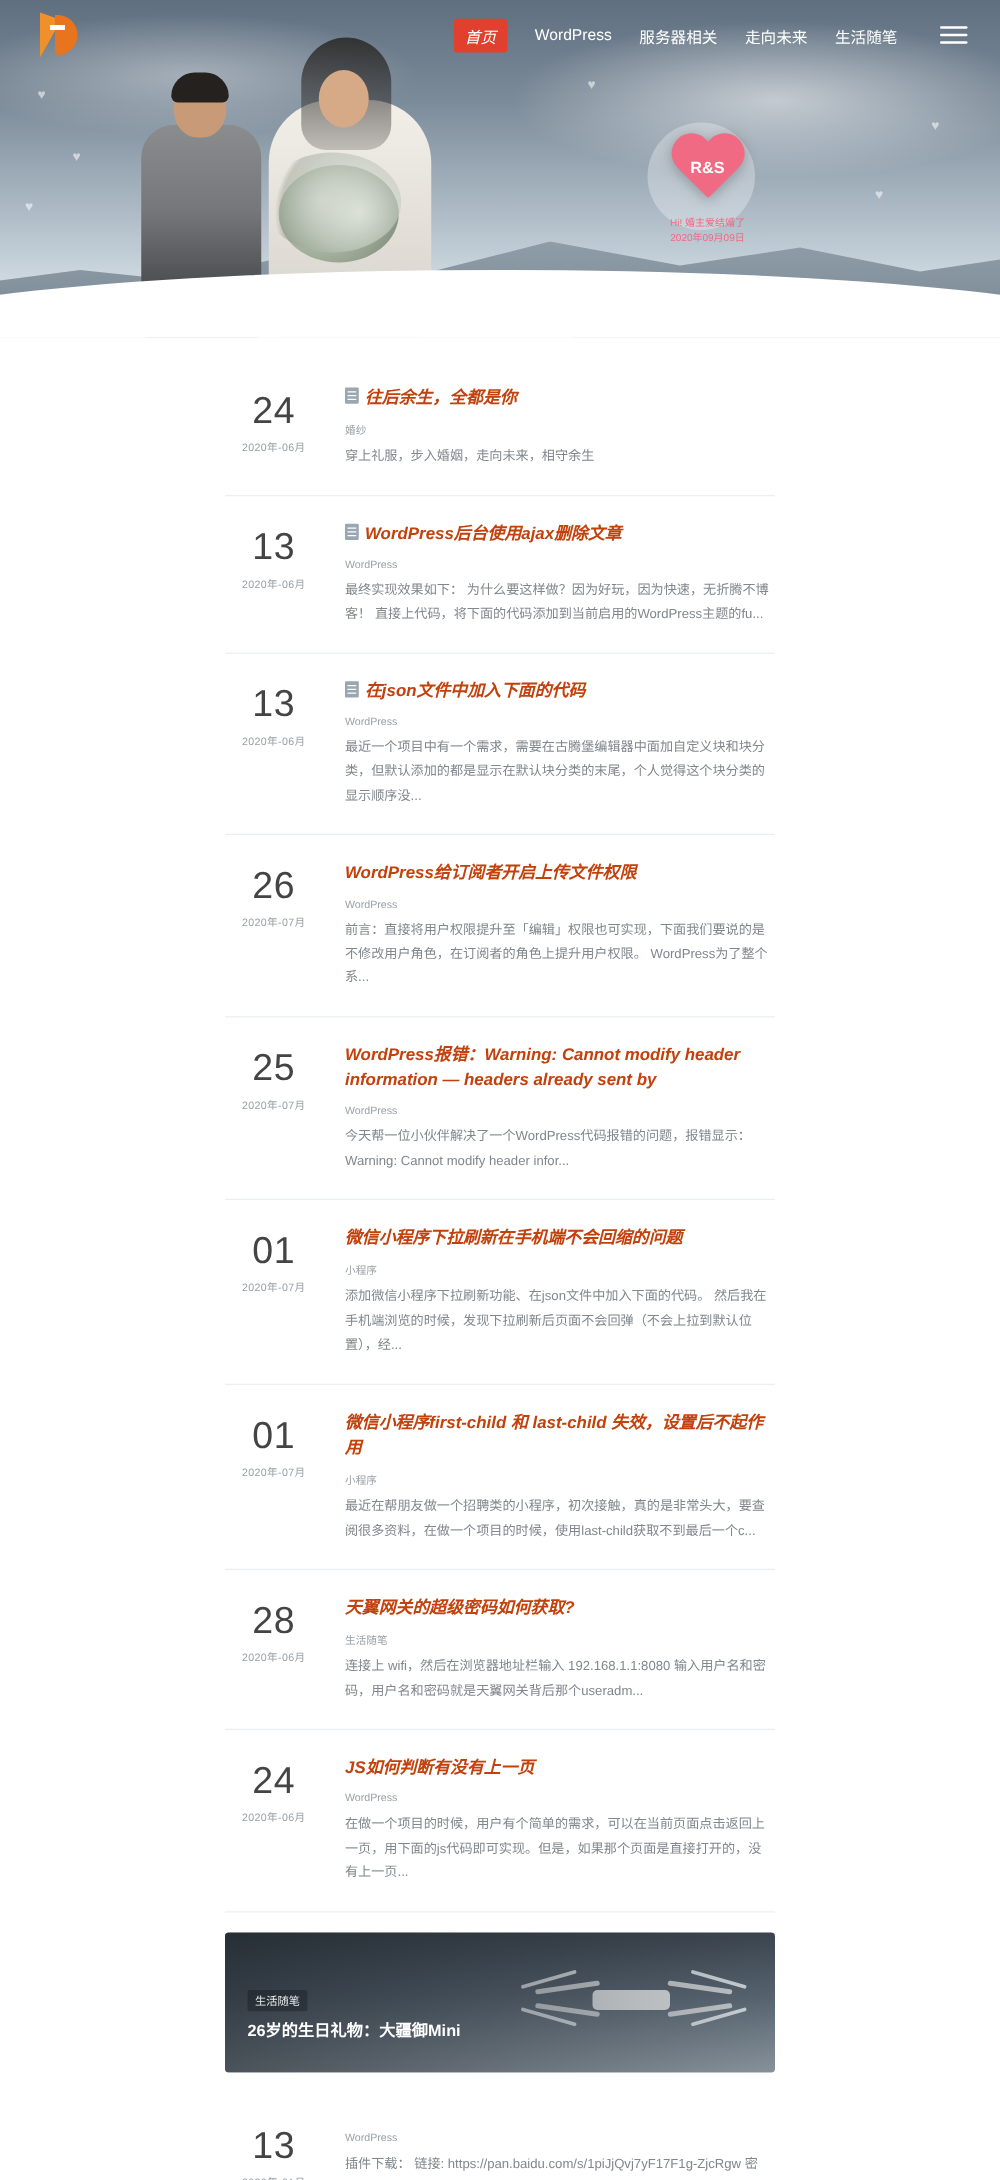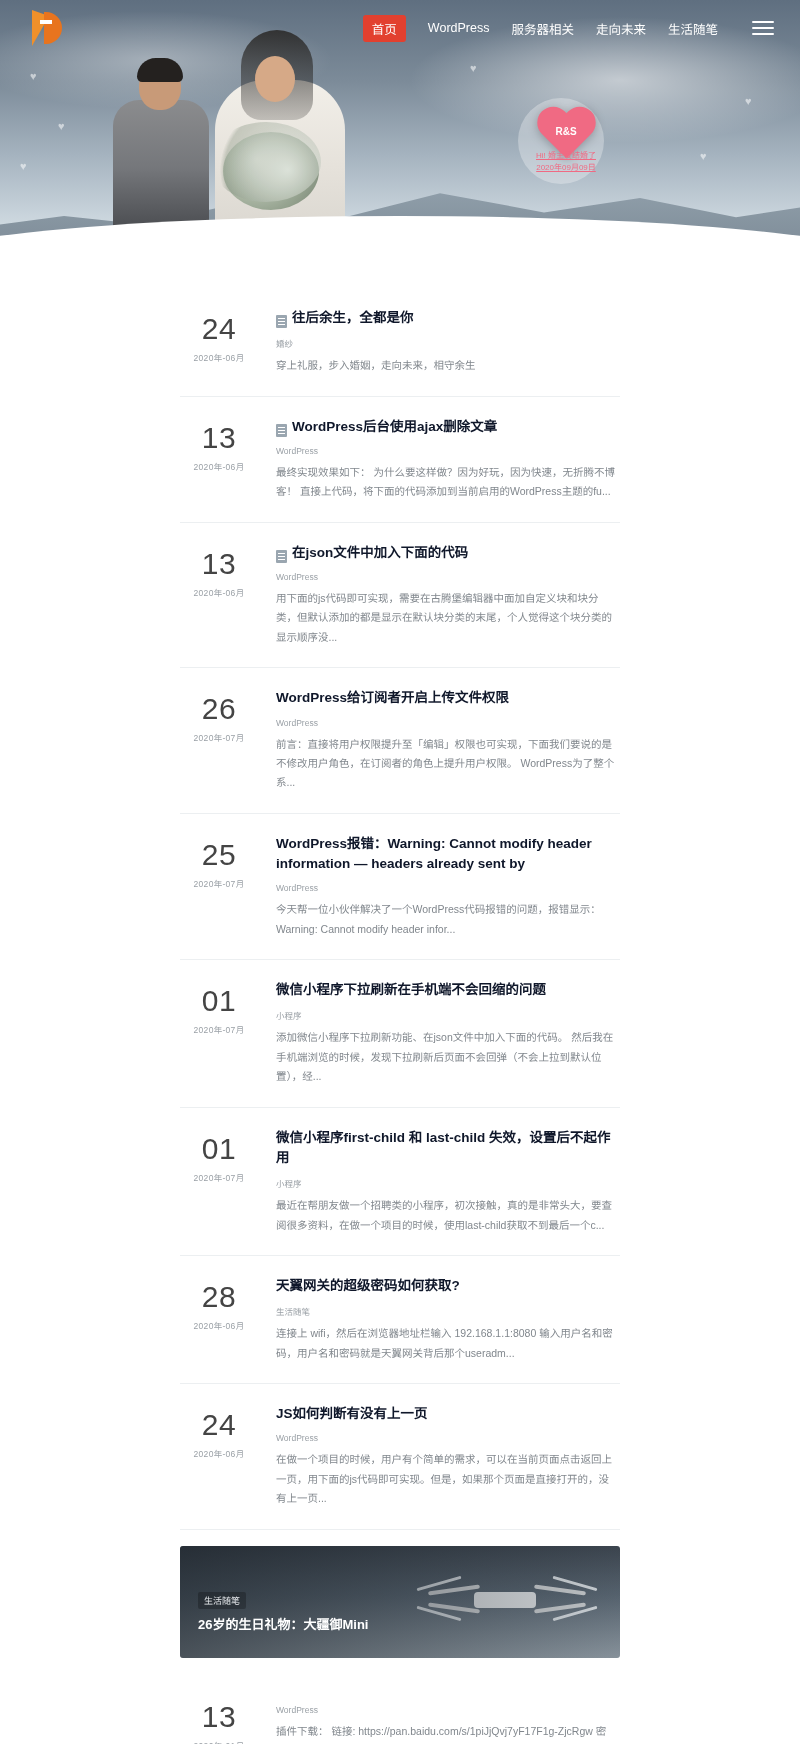--- a/index.html
+++ b/index.html
@@ -111,21 +111,21 @@
   }
   .logo .d3 {
     position: absolute; left: 8px; top: 10px; width: 12px; height: 4px; background: #fff;
   }
   .nav {
     margin-left: auto; display: flex; align-items: center; gap: 22px;
     font-size: 12.5px; color: #fff;
   }
   .nav a { color: #fff; text-decoration: none; white-space: nowrap; }
   .nav a.active {
-    background: #e2402f; padding: 4px 9px; border-radius: 3px;
+    background: #e2402f; padding: 4px 9px; border-radius: 3px; font-style: italic;
   }
   .hamburger {
     width: 22px; margin-left: 12px; margin-right: 8px; display: flex;
     flex-direction: column; gap: 4px; cursor: pointer;
   }
   .hamburger i { display: block; height: 2px; background: #fff; border-radius: 1px; }
 
   
   .heart-badge {
     position: absolute; right: 198px; top: 108px; width: 72px; height: 72px; z-index: 15;
@@ -140,47 +140,47 @@
     background: #f06a83; border-radius: 32px 32px 0 0;
   }
   .heart-shape:before { left: 31px; transform: rotate(-45deg); transform-origin: 0 100%; }
   .heart-shape:after  { left: 0;   transform: rotate(45deg);  transform-origin: 100% 100%; }
   .heart-ring {
     position: absolute; left: -12px; top: -10px; width: 86px; height: 86px;
     border-radius: 50%; background: rgba(255,255,255,.30);
   }
   .heart-text {
     position: absolute; left: 0; right: 0; top: 18px; z-index: 3;
-    font-size: 10px; color: #fff; font-weight: bold;
+    font-size: 13px; color: #fff; font-weight: bold;
   }
   .badge-caption {
-    position: absolute; left: -26px; right: -26px; top: 42px; z-index: 4;
-    font-size: 8px; color: #f06a83; line-height: 1.5; text-decoration: underline;
+    position: absolute; left: -26px; right: -26px; top: 65px; z-index: 4;
+    font-size: 8px; color: #f06a83; line-height: 1.5;
   }
 
   
   .content { width: 800px; padding: 0 0 20px; }
   .list { width: 440px; margin: 0 auto; padding-top: 18px; }
 
   .post {
     display: flex; align-items: stretch; border-bottom: 1px solid #eceff1;
     padding: 20px 0; gap: 18px;
   }
   .post:last-of-type { border-bottom: 1px solid #eceff1; }
   .date-col {
     width: 78px; flex: 0 0 78px; text-align: center; padding-top: 4px;
   }
   .date-day {
     font-size: 30px; color: #444; letter-spacing: .5px; line-height: 1.1; font-weight: 400;
   }
   .date-ym { font-size: 8.5px; color: #9aa0a6; margin-top: 6px; letter-spacing: .3px; }
   .post-main { flex: 1 1 auto; padding-right: 4px; }
   .post-title {
-    font-size: 13.5px; color: #0f172a; font-weight: 700; line-height: 1.5;
-    display: flex; align-items: flex-end; gap: 5px;
+    font-size: 13.5px; color: #c2410c; font-weight: 700; line-height: 1.5;
+    display: flex; align-items: flex-start; gap: 5px; font-style: italic;
   }
   .post-title .doc-icon {
     display: inline-block; width: 11px; height: 13px; flex: 0 0 11px; margin-top: 2px;
     background: #9aa6b0; border-radius: 1px; position: relative;
   }
   .post-title .doc-icon:after {
     content: ""; position: absolute; left: 2px; top: 3px; width: 7px; height: 1px;
     background: #fff; box-shadow: 0 3px 0 #fff, 0 6px 0 #fff;
   }
   .post-cat { font-size: 8.5px; color: #9aa0a6; margin-top: 9px; }
@@ -317,21 +317,21 @@
       <div class="date-col">
         <div class="date-day">13</div>
         <div class="date-ym">2020年-06月</div>
       </div>
       <div class="post-main">
         <div class="post-title">
           <span class="doc-icon"></span>
           <span>在json文件中加入下面的代码</span>
         </div>
         <div class="post-cat">WordPress</div>
-        <div class="post-excerpt">用下面的js代码即可实现，需要在古腾堡编辑器中面加自定义块和块分类，但默认添加的都是显示在默认块分类的末尾，个人觉得这个块分类的显示顺序没...</div>
+        <div class="post-excerpt">最近一个项目中有一个需求，需要在古腾堡编辑器中面加自定义块和块分类，但默认添加的都是显示在默认块分类的末尾，个人觉得这个块分类的显示顺序没...</div>
       </div>
     </div>
 
     <div class="post">
       <div class="date-col">
         <div class="date-day">26</div>
         <div class="date-ym">2020年-07月</div>
       </div>
       <div class="post-main">
         <div class="post-title">

